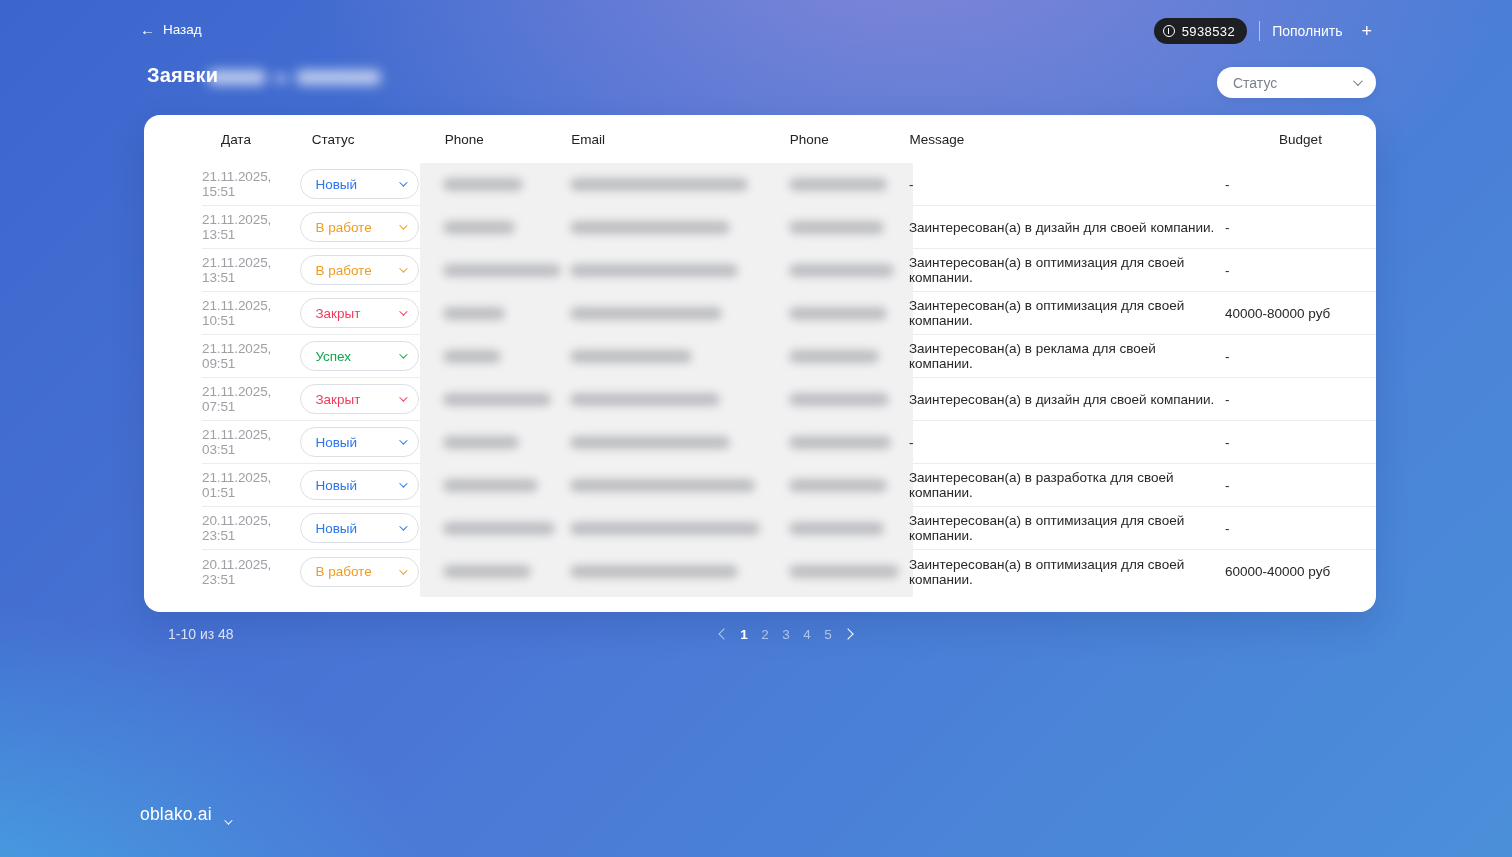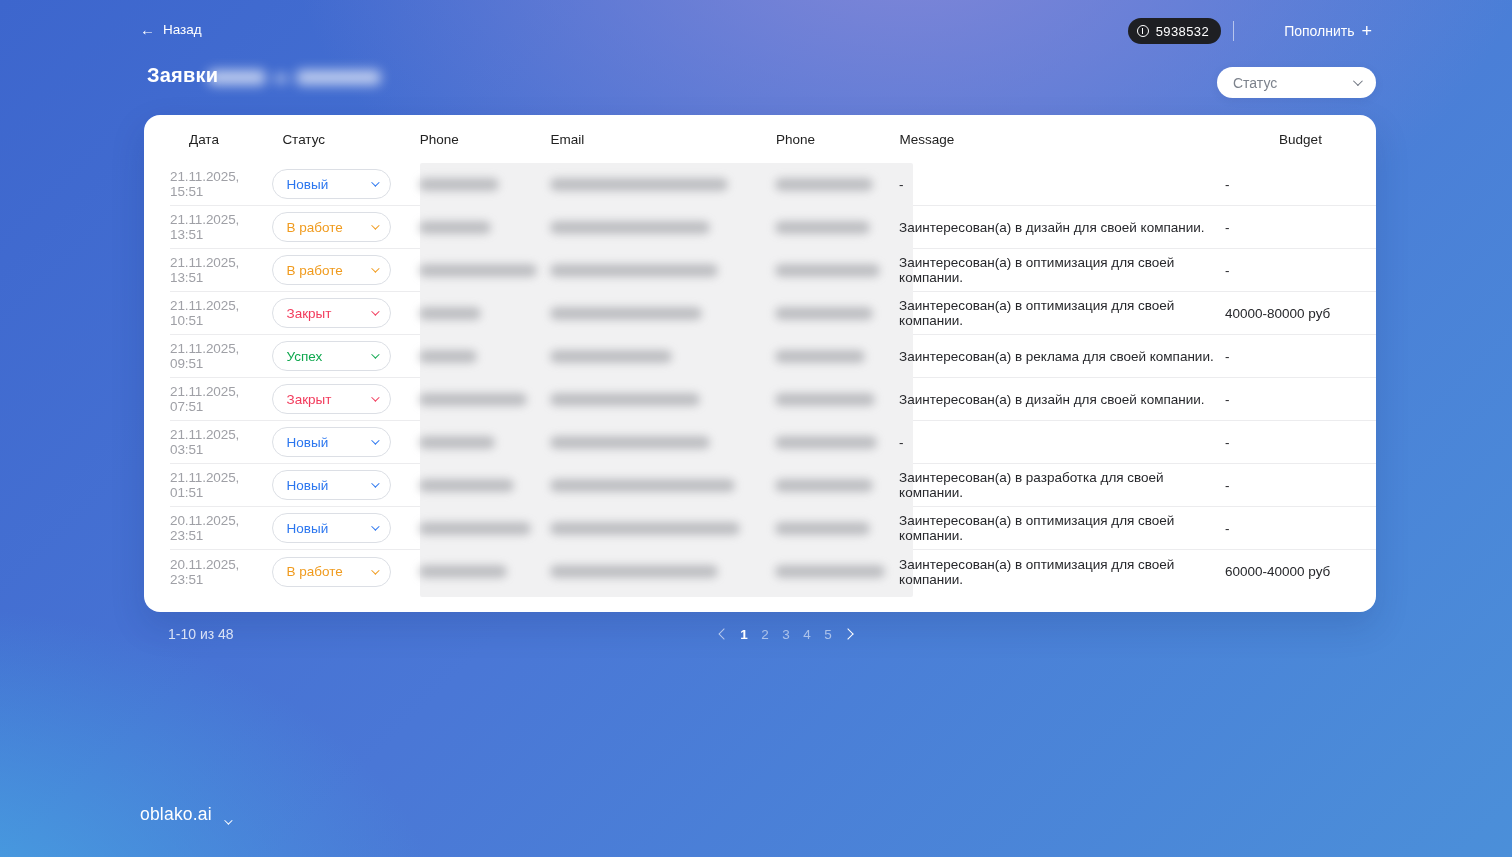--- a/index.html
+++ b/index.html
@@ -22,21 +22,21 @@
 
   .top-right { top:18px; right:140px; display:flex; align-items:center; gap:12px; }
   .balance-badge { display:flex; align-items:center; gap:7px; background:#1e1f23;
     border-radius:13px; height:26px; padding:0 12px 0 9px; }
   .coin-icon { width:12px; height:12px; border:1.4px solid #fff; border-radius:50%;
     position:relative; display:inline-block; }
   .coin-icon::after { content:""; position:absolute; left:50%; top:2px; bottom:2px;
     width:1.4px; margin-left:-0.7px; background:#fff; }
   .balance-value { font-size:13px; letter-spacing:0.4px; color:#fff; }
   .top-sep { width:1px; height:20px; background:rgba(255,255,255,0.55); }
-  .topup { display:flex; align-items:center; gap:7px; cursor:pointer;margin-left:38px; }
+  .topup { display:flex; align-items:center; gap:19px; cursor:pointer; }
   .topup-label { font-size:14px; color:#fff; }
   .plus-icon { font-size:18px; font-weight:300; line-height:1; margin-top:-1px; }
 
   
   .page-title { left:147px; top:64px; font-size:20px; font-weight:600; letter-spacing:0.2px; }
   .blur-chip { position:absolute; background:rgba(255,255,255,0.65); border-radius:6px;
     filter:blur(6px); }
 
   .status-filter { right:136px; top:67px; width:159px; height:31px; background:#fff;
     border-radius:16px; display:flex; align-items:center; justify-content:space-between;
@@ -46,21 +46,21 @@
   
   .chev { display:inline-block; width:7px; height:7px;
     border-right:1.6px solid currentColor; border-bottom:1.6px solid currentColor; }
   .chev-down  { transform:rotate(45deg) translateY(-2px); }
   .chev-left  { transform:rotate(135deg); }
   .chev-right { transform:rotate(-45deg); }
 
   
   .card { left:144px; top:115px; width:1232px; height:497px; background:#fff;
     border-radius:16px; box-shadow:0 14px 34px rgba(20,40,100,0.16); overflow:hidden;
-    color:#222; }
+    color:#222;padding-left:32px; }
   .thead { display:flex; margin-left:26px; height:48px; align-items:center;
     font-size:13.5px; font-weight:500; color:#222; position:relative; z-index:1; }
   .col-date    { width:107px; }
   .col-status  { width:155px; }
   .col-name    { width:138px; }
   .col-email   { width:238px; }
   .col-phone   { width:122px; }
   .col-message { width:342px; }
   .col-budget  { width:160px; flex:none; }
   .thead .col-date   { padding-left:19px; }

